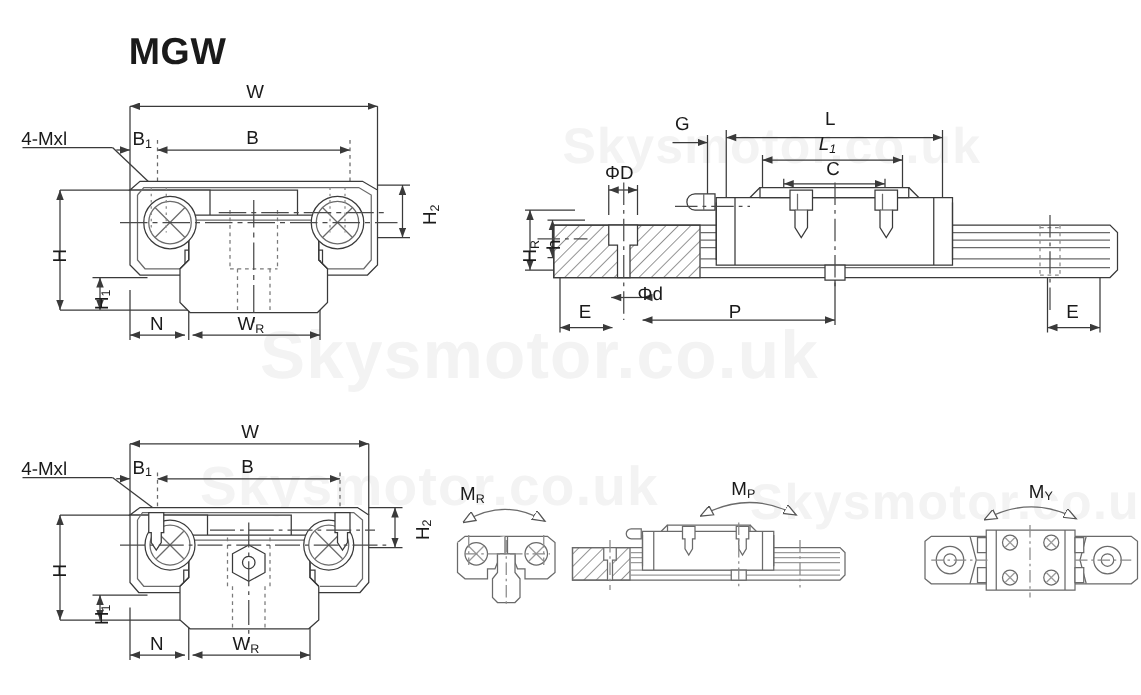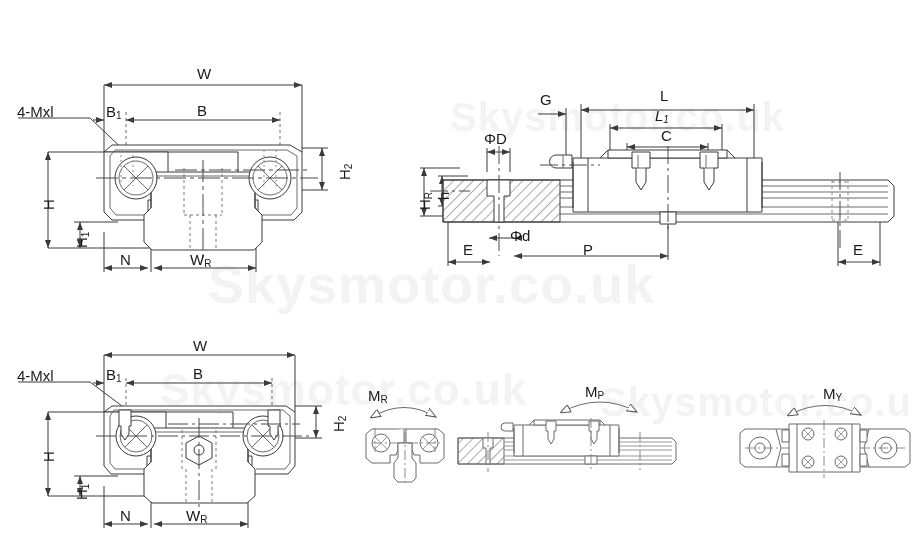--- a/index.html
+++ b/index.html
@@ -383,20 +383,21 @@
       <g stroke="#8a8a8a" stroke-dasharray="10,3,2,3">
         <line x1="824" y1="420" x2="824" y2="478"></line>
         <line x1="745" y1="448" x2="790" y2="448"></line>
         <line x1="860" y1="448" x2="905" y2="448"></line>
       </g>
     </g>
 
     </g>
   </svg>
 
+  <div class="lbl big" style="left:103px;top:27px;">MGW</div>
 
   <div class="lbl" style="left:17px;top:104px;">4-Mxl</div>
   <div class="lbl" style="left:197px;top:66px;">W</div>
   <div class="lbl" style="left:106px;top:104px;">B<sub>1</sub></div>
   <div class="lbl" style="left:197px;top:103px;">B</div>
   <div class="lbl vert" style="left:337px;top:180px;">H<sub>2</sub></div>
   <div class="lbl vert" style="left:41px;top:210px;">H</div>
   <div class="lbl vert" style="left:74px;top:248px;">H<sub>1</sub></div>
   <div class="lbl" style="left:120px;top:252px;">N</div>
   <div class="lbl" style="left:190px;top:252px;">W<sub>R</sub></div>

